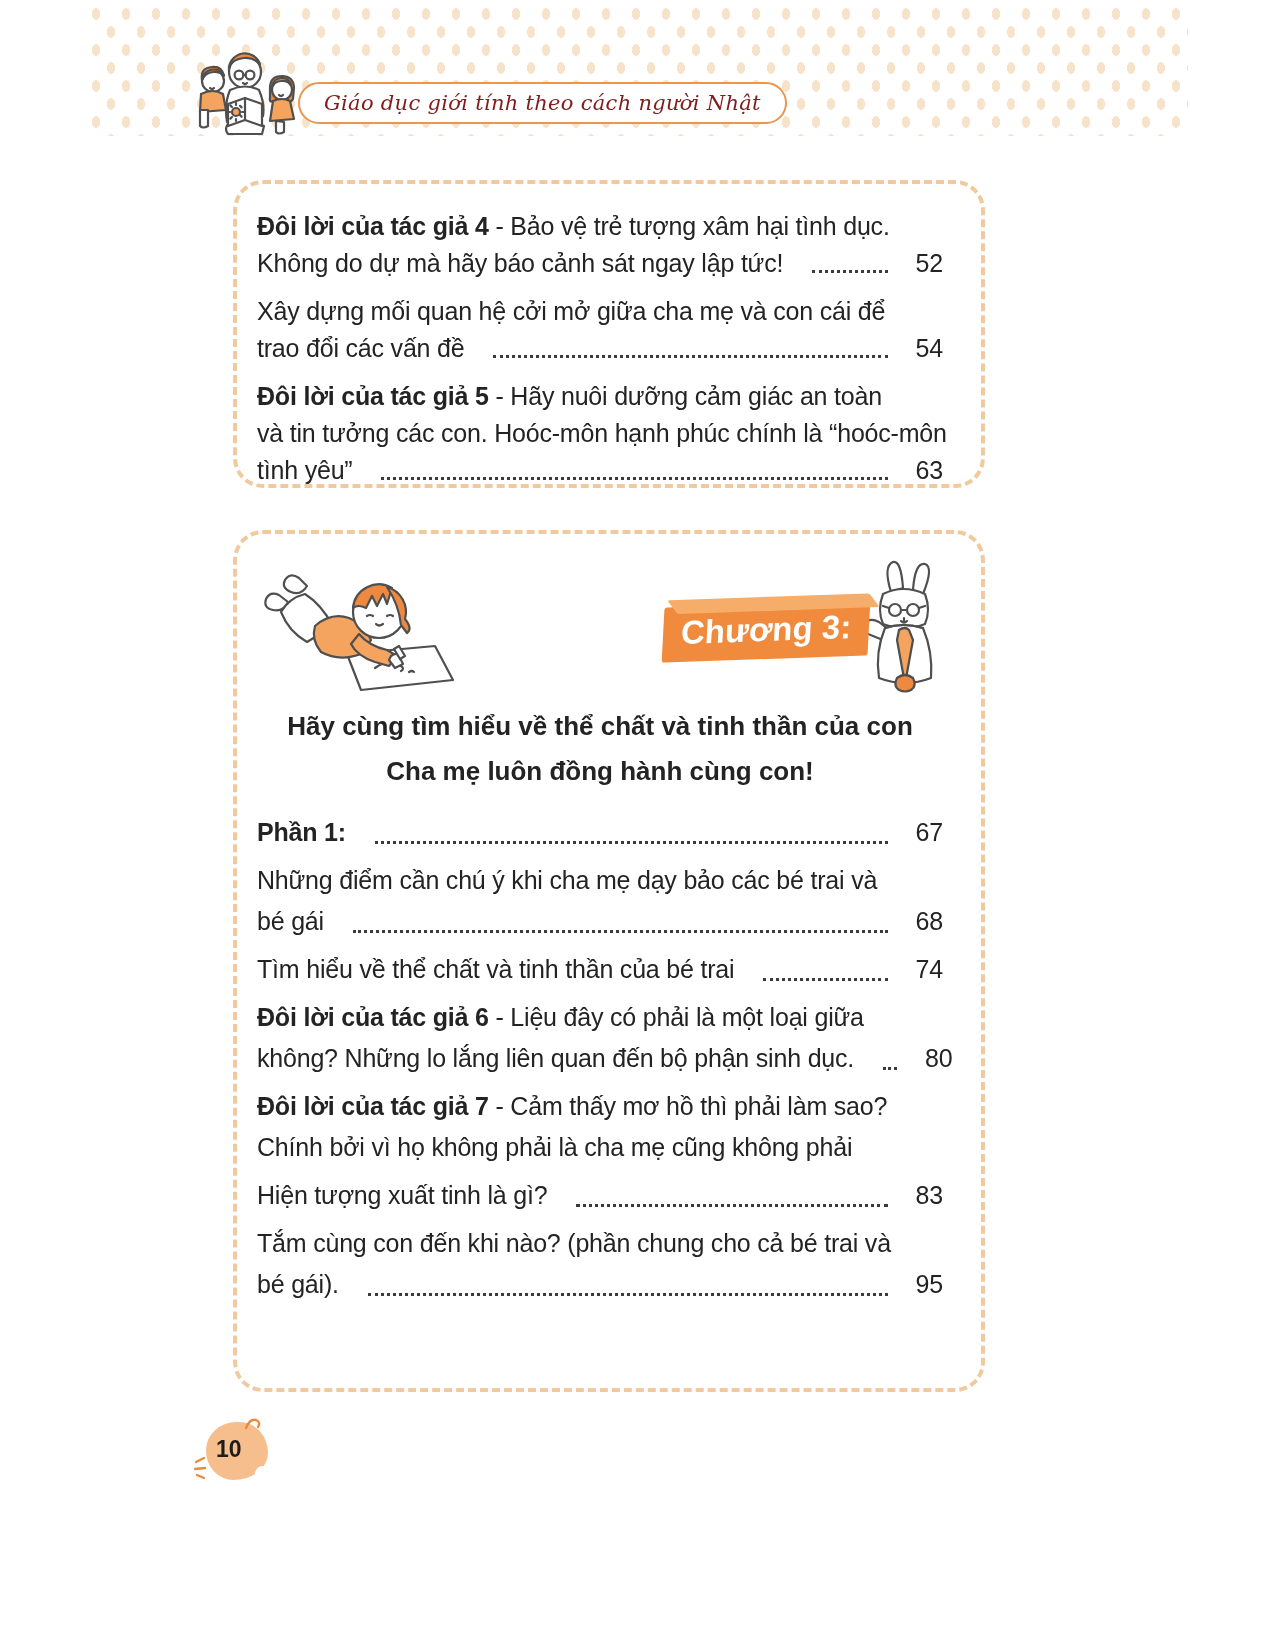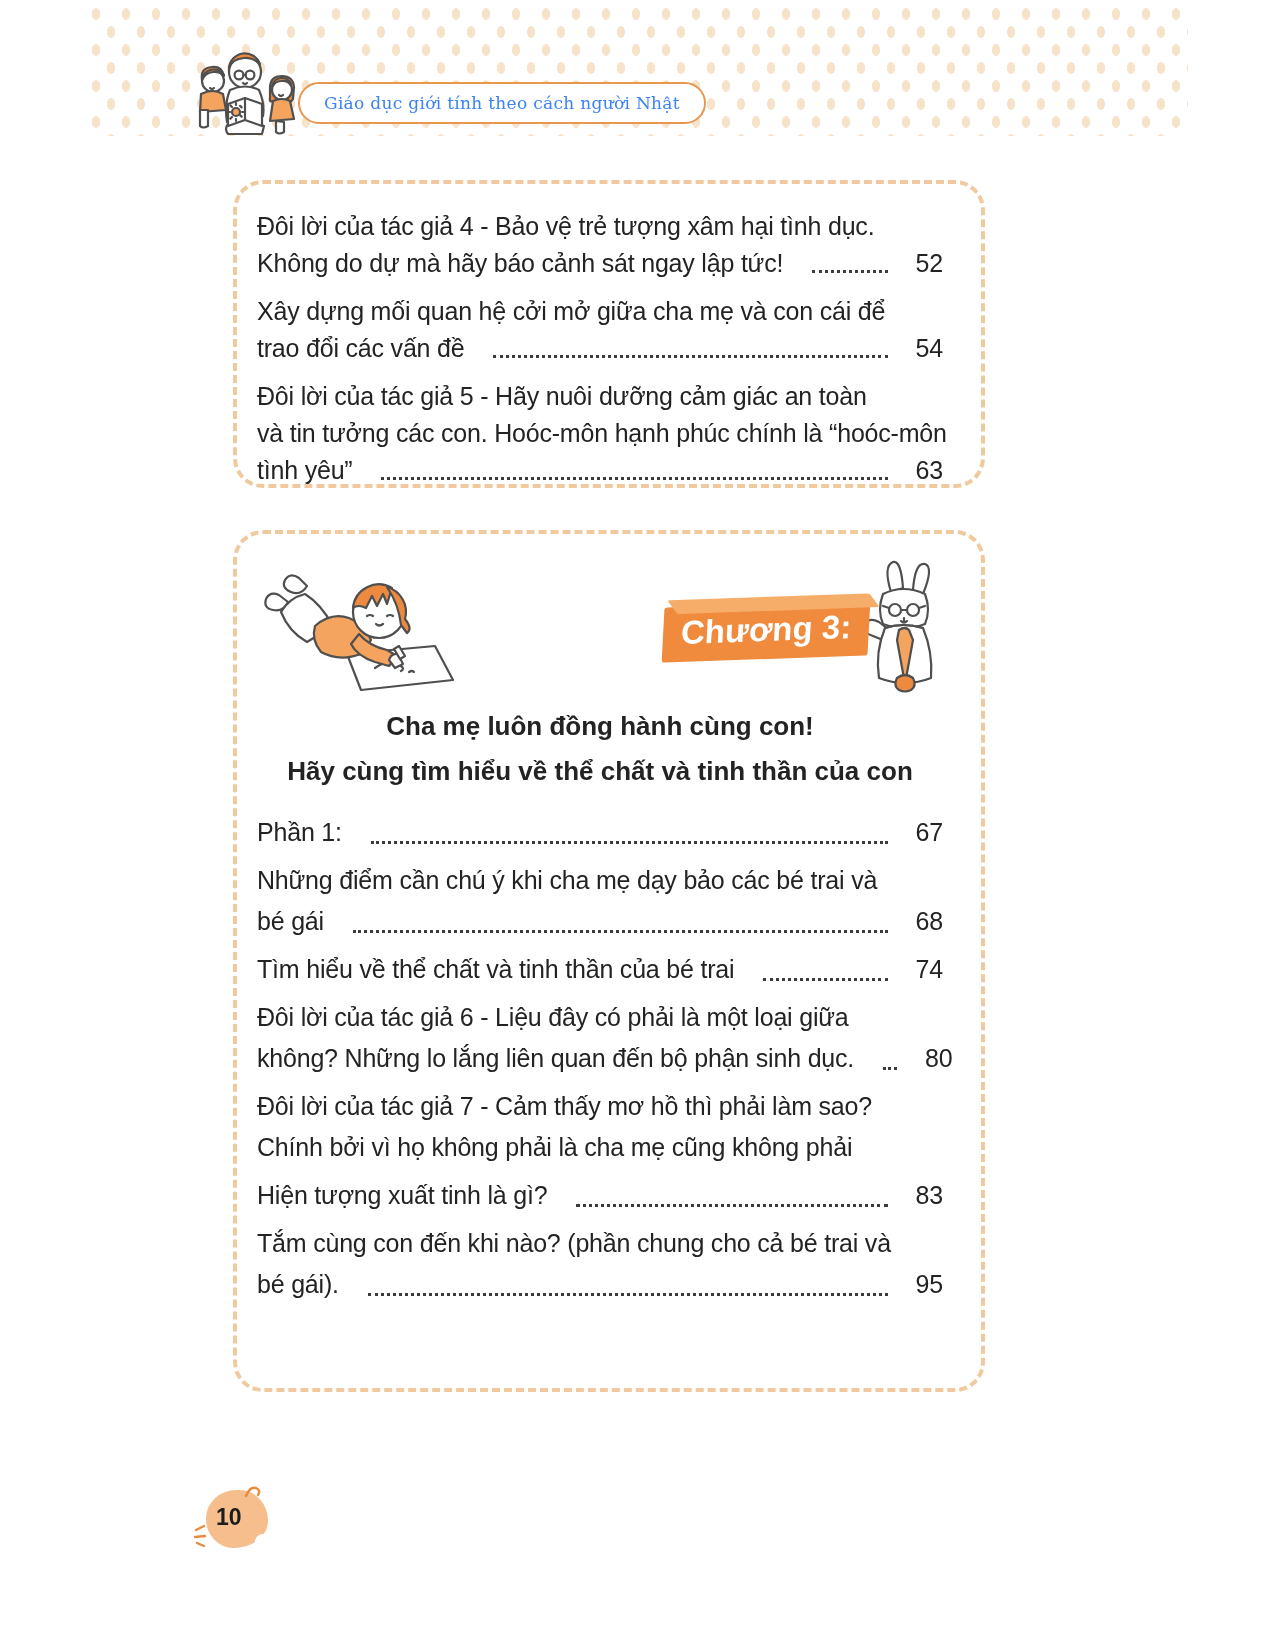--- a/index.html
+++ b/index.html
@@ -26,54 +26,54 @@
     background-size:30px 36px,30px 36px;
     background-position:0 0,15px 18px;
   }
   .family-illo{position:absolute;left:188px;top:46px;width:116px;height:96px;}
   .title-pill{
     position:absolute;left:298px;top:82px;height:42px;
     border:2.5px solid var(--pill-border);border-radius:21px;background:#fff;
     display:inline-flex;align-items:center;padding:0 24px;
   }
   .title-pill span{
-    font-family:"DejaVu Serif",serif;font-size:17px;color:#3b82f6;
+    font-family:"DejaVu Serif",serif;font-style:italic;font-size:21px;color:#7f1d1d;
     letter-spacing:.3px;white-space:nowrap;
   }
   
   .toc-box{
     position:absolute;left:233px;width:752px;background:#fff;
     border:4.5px dashed var(--dash-border);border-radius:30px;overflow:hidden;
   }
   .box1{top:180px;height:308px;padding:24px 38px 0 20px;}
   .box2{top:530px;height:862px;padding:18px 38px 0 20px;}
   .toc-entry{margin-bottom:11px;font-size:25px;line-height:37px;letter-spacing:-0.2px;}
   .box2 .toc-entry{line-height:41px;margin-bottom:7px;}
   .toc-line{white-space:nowrap;}
   .toc-line.last{display:flex;align-items:baseline;gap:25px;}
-  .toc-line .bold{font-weight:normal;}
+  .toc-line .bold{font-weight:bold;}
   .dots{flex:1 1 auto;min-width:14px;align-self:flex-end;margin:0 3px 9px 4px;border-bottom:3px dotted #3b3b3b;}
   .num{flex:0 0 auto;}
   
   .chap-row{position:relative;height:150px;}
   .girl-illo{position:absolute;left:6px;top:16px;width:200px;height:128px;}
   .chap-badge{
     position:absolute;right:74px;top:52px;z-index:1;
     background:var(--accent-orange);color:#fff;font-weight:bold;font-size:33px;
     padding:7px 18px 10px;transform:rotate(-2deg) skewX(-5deg);border-radius:3px;
   }
   .chap-badge::before{
     content:'';position:absolute;z-index:-1;left:8px;right:-4px;top:-7px;height:14px;
     background:var(--badge-highlight);transform:skewX(38deg);border-radius:2px;
   }
   .rabbit-illo{position:absolute;right:-4px;top:6px;width:86px;height:136px;}
   .chap-title{margin:4px 0 0;text-align:center;font-weight:bold;font-size:26px;line-height:41px;}
   .entries-wrap{margin-top:20px;}
   
-  .page-blob{position:absolute;left:192px;top:1484px;width:92px;height:82px;text-decoration:underline;}
+  .page-blob{position:absolute;left:192px;top:1416px;width:92px;height:82px;text-decoration:underline;}
   .blob-shape{
     position:absolute;left:14px;top:6px;width:62px;height:58px;
     background:var(--page-blob);border-radius:52% 48% 58% 46%/50% 55% 48% 52%;
   }
   .blob-shape::after{
     content:'';position:absolute;right:-2px;bottom:-1px;width:15px;height:15px;
     background:#fff;border-radius:60% 10% 60% 55%;transform:rotate(12deg);
   }
   .blob-curl{position:absolute;left:52px;top:0px;width:20px;height:14px;}
   .blob-ticks{position:absolute;left:0px;top:38px;width:16px;height:30px;}
@@ -200,22 +200,22 @@
 
         <path class="fw" d="M12 78 q-12 -4 -8 -12 q4 -7 14 -2 l10 8 l-6 10 z"></path>
 
         <path class="fw" d="M24 70 q18 -6 38 0 q10 24 8 50 q-26 10 -52 0 q-4 -26 6 -50 z"></path>
         <path class="fo" d="M38 72 q6 -4 10 0 l4 10 l-8 44 l-8 -44 z"></path>
         <path class="fh" d="M36 120 q8 -6 16 0 q4 8 -2 12 q-6 3 -12 0 q-6 -4 -2 -12 z"></path>
         <path class="ln" d="M24 70 q18 -6 38 0"></path>
       </svg>
     </div>
 
+    <h2 class="chap-title">Hãy cùng tìm hiểu về thể chất và tinh thần của con</h2>
     <h2 class="chap-title">Cha mẹ luôn đồng hành cùng con!</h2>
-    <h2 class="chap-title">Hãy cùng tìm hiểu về thể chất và tinh thần của con</h2>
 
     <div class="entries-wrap" id="box2-entries">
         <div class="toc-entry">
           <div class="toc-line last">
             <span class="bold">Phần 1:</span>
             <span class="dots"></span>
             <span class="num">67</span>
           </div>
         </div>
         <div class="toc-entry">

